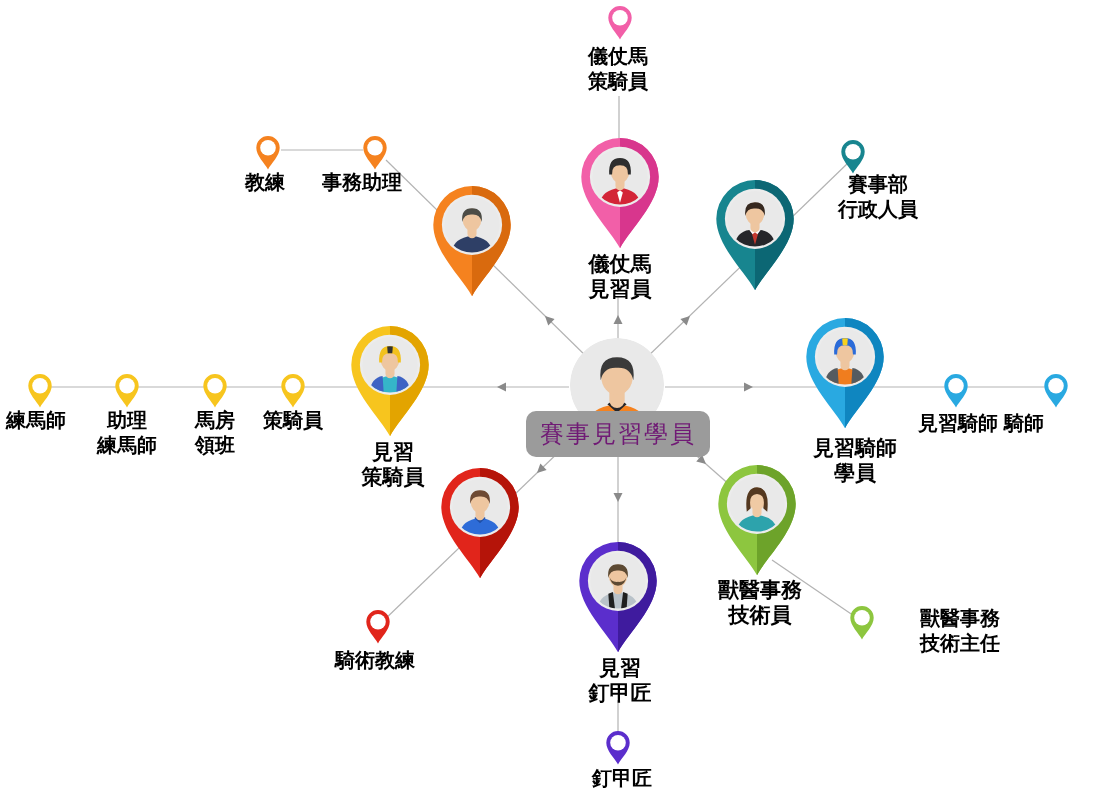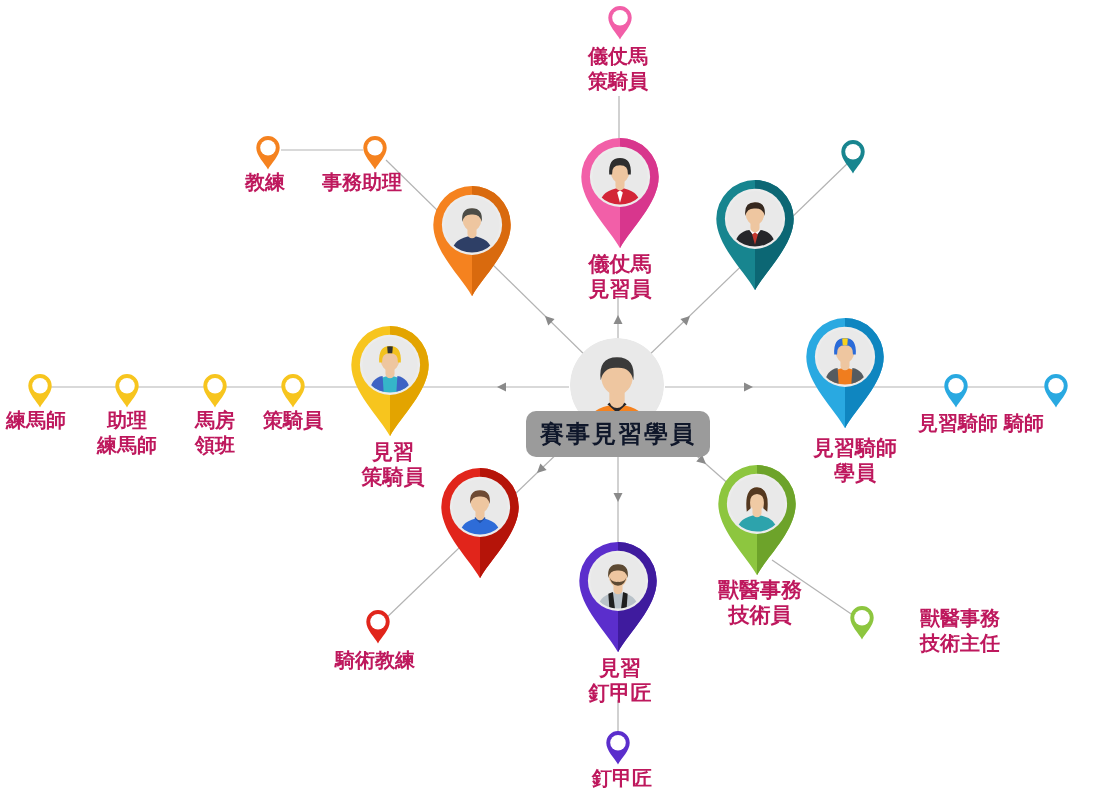--- a/index.html
+++ b/index.html
@@ -2,26 +2,26 @@
 <html><head>
 <meta charset="utf-8">
 <style>
   html,body{margin:0;padding:0;background:#fff;}
   .canvas{position:relative;width:1100px;height:804px;background:#ffffff;overflow:hidden;
           font-family:"DejaVu Sans",sans-serif;}
   .links{position:absolute;left:0;top:0;width:1100px;height:804px;}
   svg.pin{position:absolute;width:86px;height:112px;overflow:visible;}
   svg.pin-s{position:absolute;width:26px;height:34px;overflow:visible;}
   .lbl{position:absolute;transform:translateX(-50%);text-align:center;font-size:20px;
-       font-weight:600;color:#be185d;line-height:25px;white-space:nowrap;}
+       font-weight:600;color:#000000;line-height:25px;white-space:nowrap;}
   .lbl.big{font-size:21px;}
   .lbl.la{transform:none;text-align:left;}
   .center-avatar{position:absolute;left:569px;top:337px;width:96px;height:96px;}
   .center-label{position:absolute;left:618px;top:411px;transform:translateX(-50%);
-       background:#9b9b9b;color:#0f172a;font-size:24px;font-weight:bold;padding:7px 14px;
+       background:#9b9b9b;color:#701a75;font-size:24px;font-weight:normal;padding:7px 14px;
        border-radius:10px;white-space:nowrap;letter-spacing:2px;}
 </style>
 </head>
 <body>
 
 <div class="canvas">
 
   <svg class="links" viewBox="0 0 1100 804">
     <g stroke="#b3b3b3" stroke-width="1.2" fill="none">
       <line x1="619" y1="96" x2="619" y2="139"></line>
@@ -248,20 +248,24 @@
     <circle cx="50" cy="45" r="30" fill="#ffffff"></circle>
   </svg>
   <div class="lbl" style="left:362px;top:170px">
     <div>事務助理</div>
   </div>
 
   <svg class="pin-s" style="left:840px;top:140px" viewBox="0 0 100 130">
     <path d="M50 128 C38 106 5 76 5 45 A45 45 0 1 1 95 45 C95 76 62 106 50 128 Z" fill="#17858f"></path>
     <circle cx="50" cy="45" r="30" fill="#ffffff"></circle>
   </svg>
+  <div class="lbl" style="left:878px;top:172px">
+    <div>賽事部</div>
+      <div>行政人員</div>
+  </div>
 
   <svg class="pin-s" style="left:27px;top:374px" viewBox="0 0 100 130">
     <path d="M50 128 C38 106 5 76 5 45 A45 45 0 1 1 95 45 C95 76 62 106 50 128 Z" fill="#f7c51e"></path>
     <circle cx="50" cy="45" r="30" fill="#ffffff"></circle>
   </svg>
   <div class="lbl" style="left:36px;top:408px">
     <div>練馬師</div>
   </div>
 
   <svg class="pin-s" style="left:114px;top:374px" viewBox="0 0 100 130">

